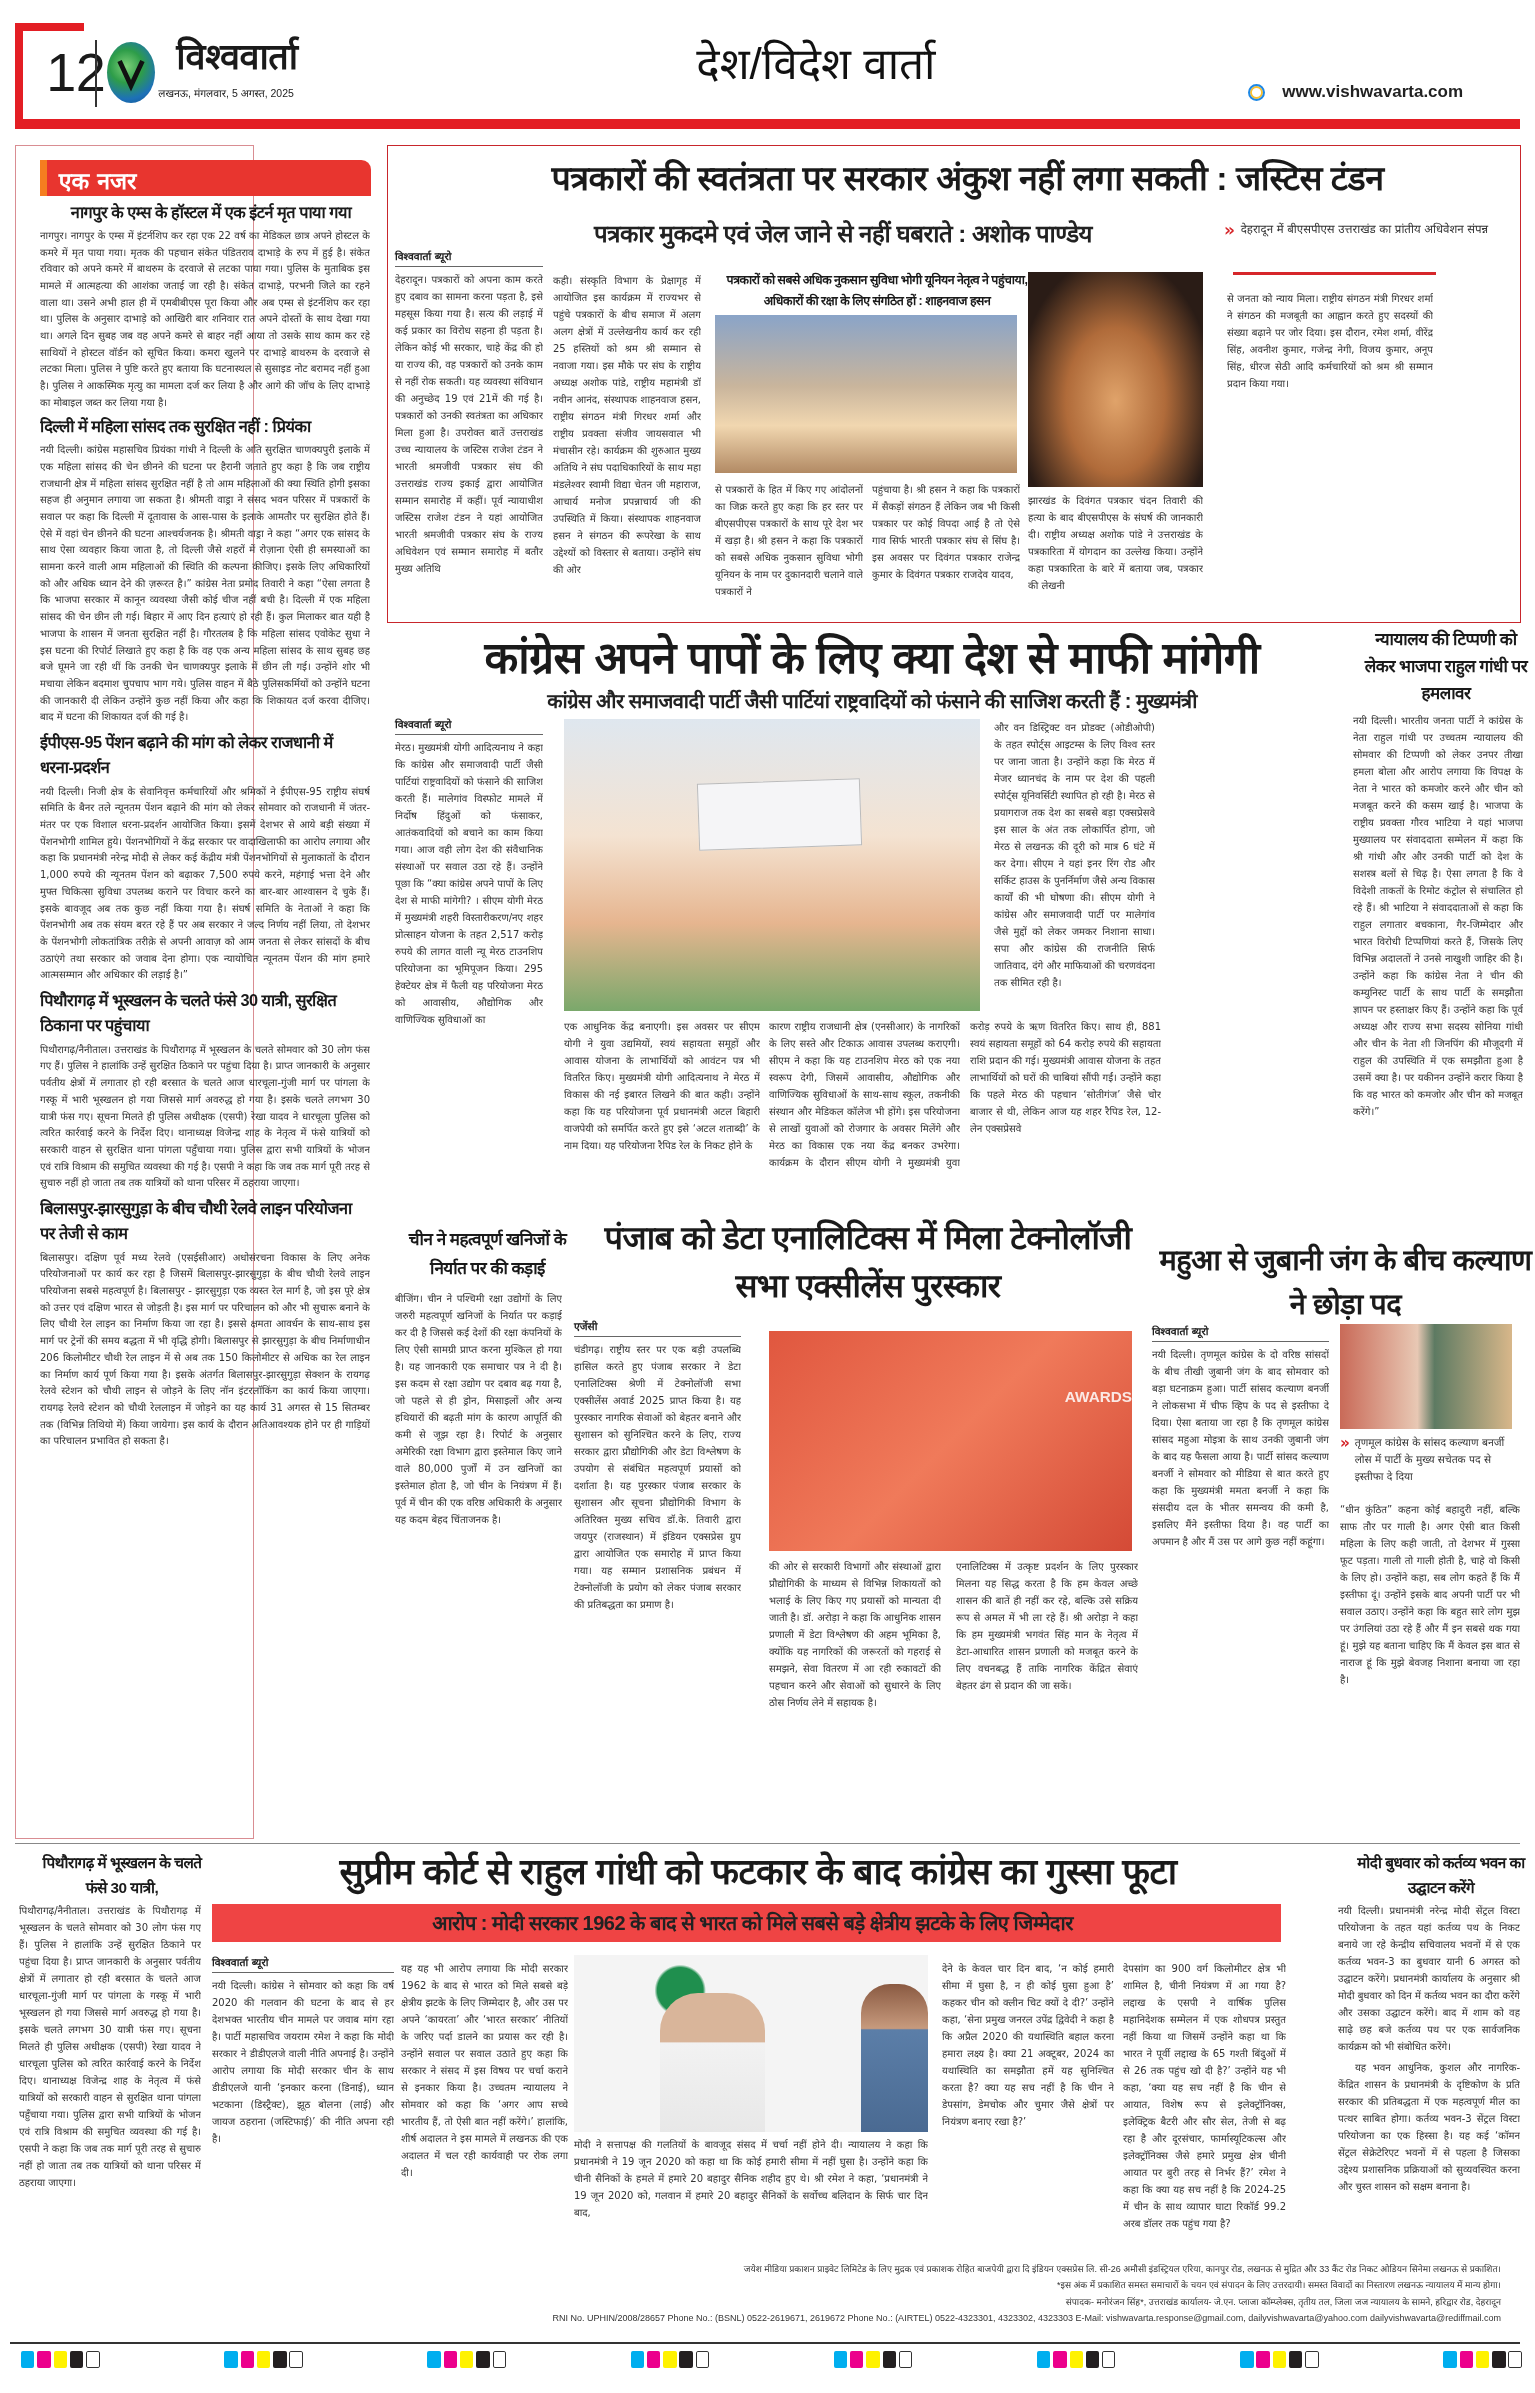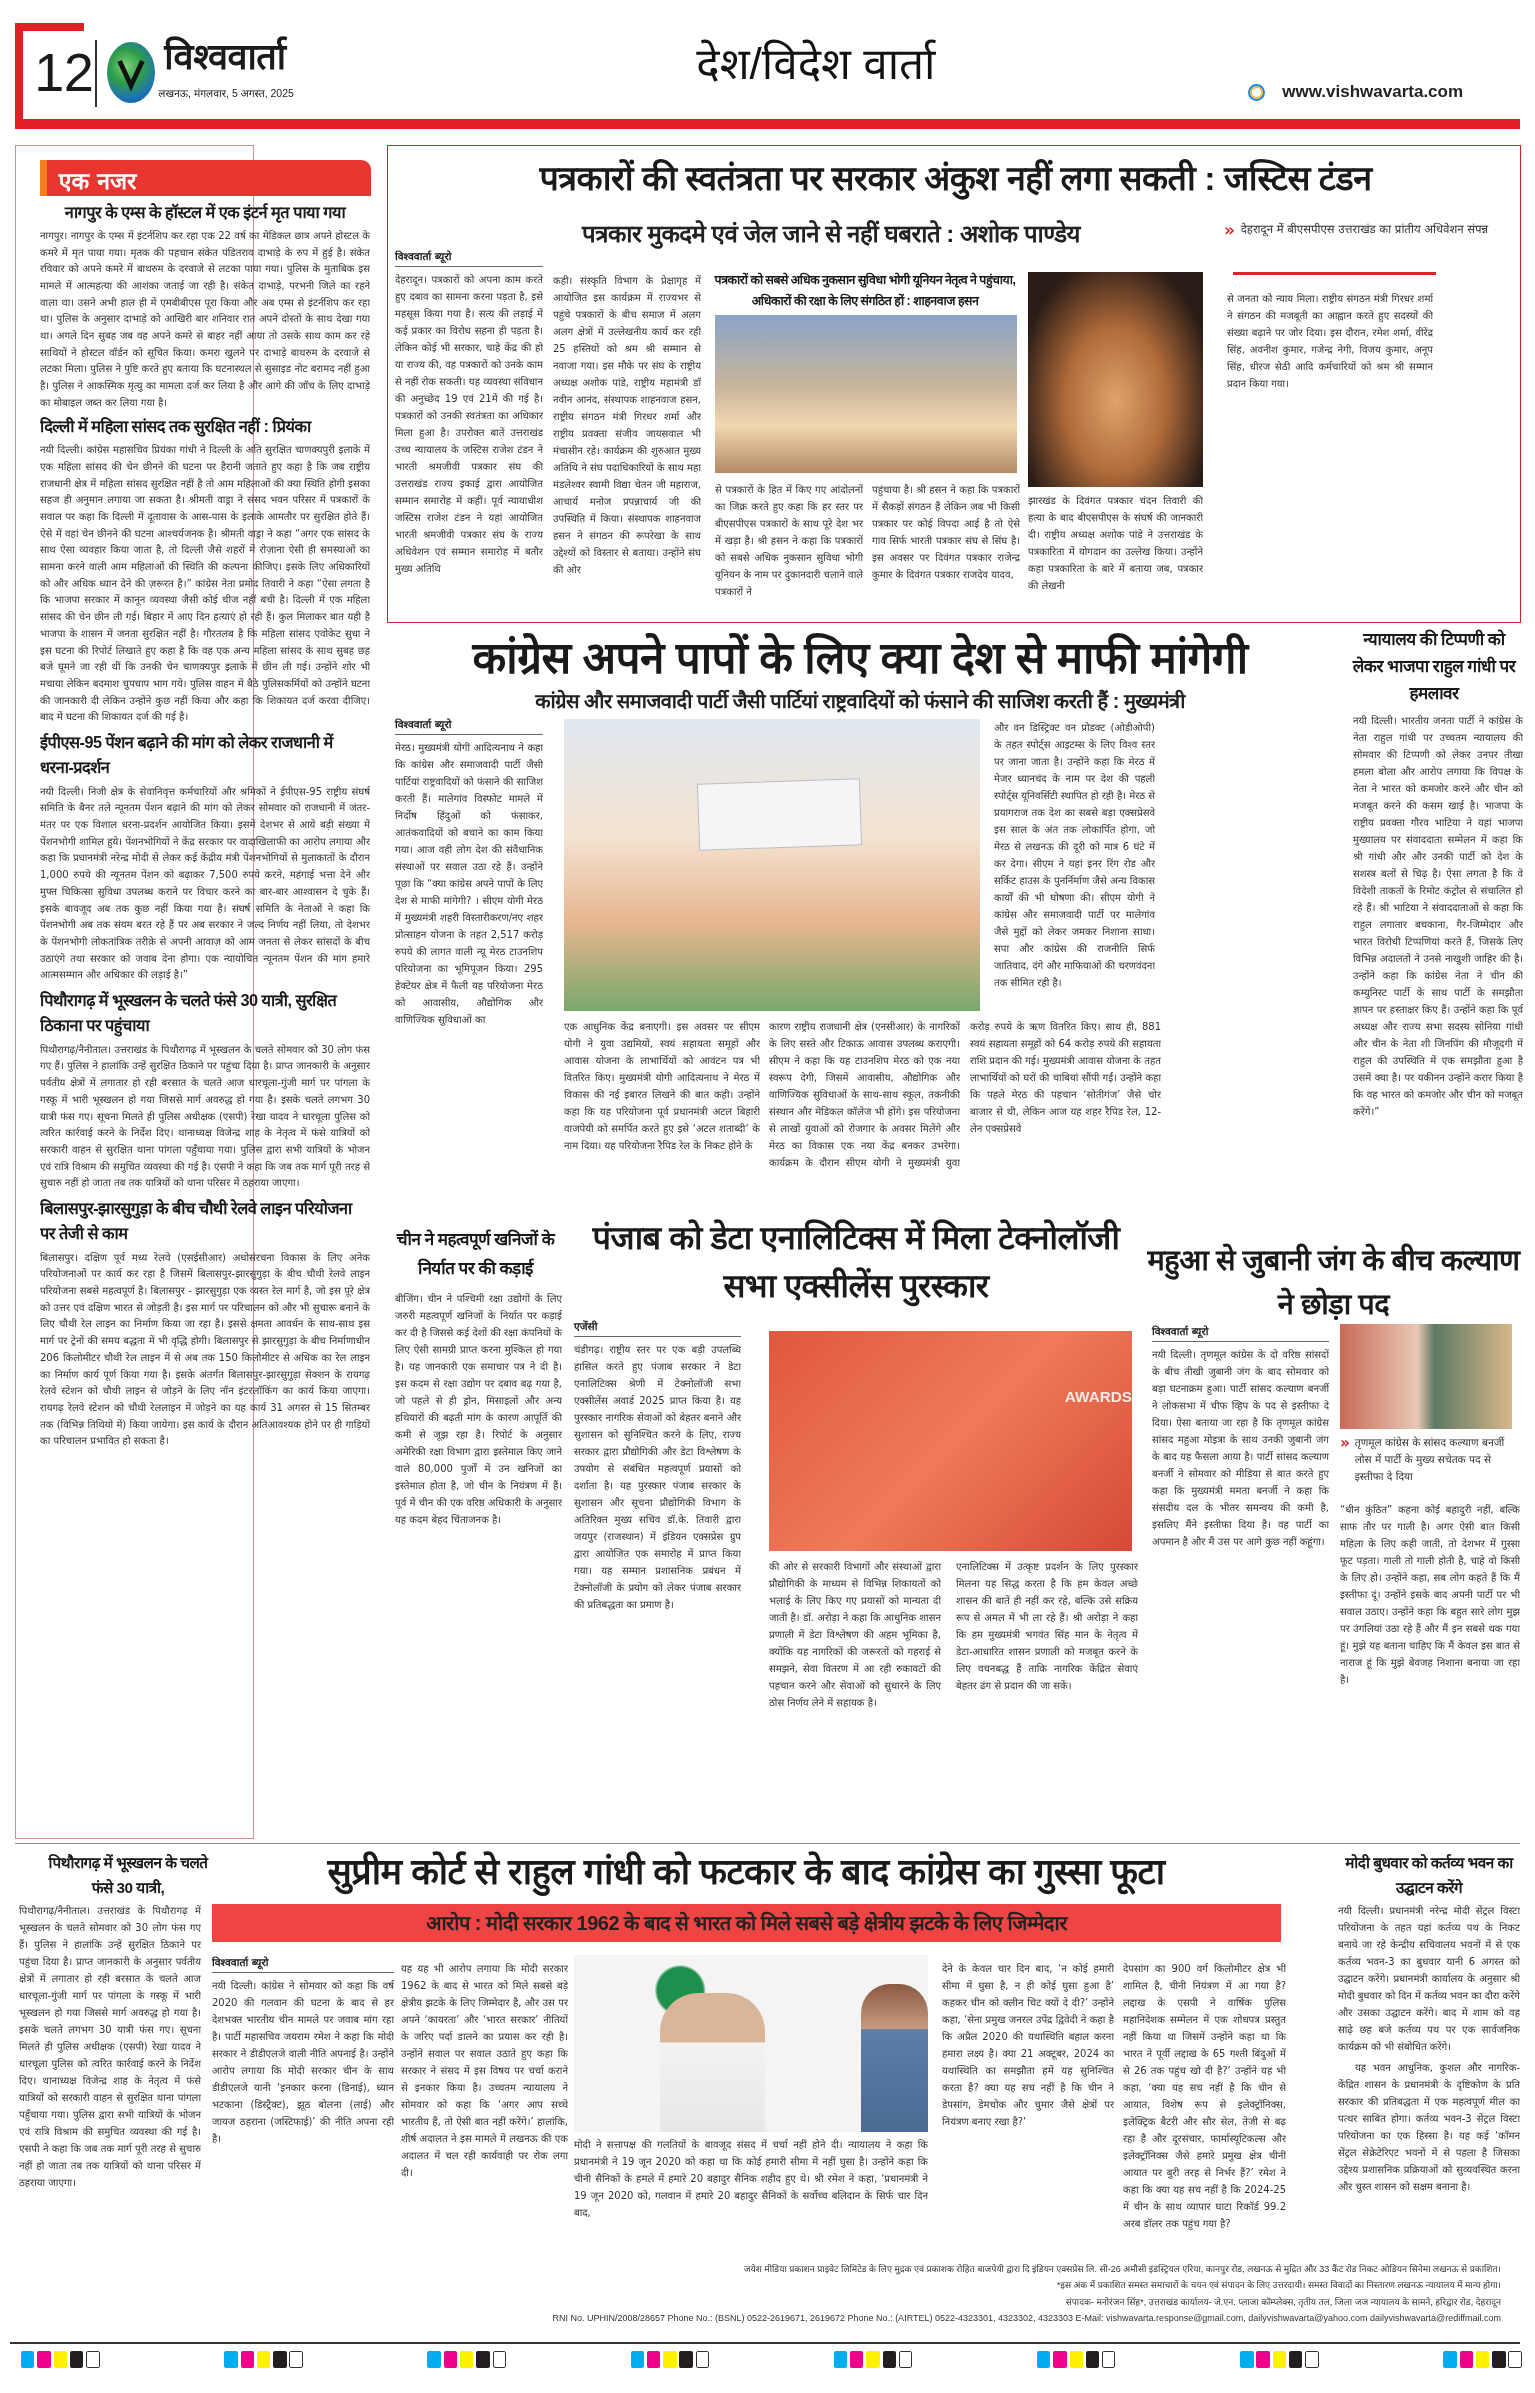--- a/index.html
+++ b/index.html
@@ -2,21 +2,21 @@
 <html><head>
 <meta charset="utf-8">
 <style>
   * { box-sizing: border-box; margin: 0; padding: 0; }
   body {
     width: 1535px; height: 2394px; background: #fff; position: relative; overflow: hidden;
     font-family: "DejaVu Sans", sans-serif; color: #222;
   }
   .abs { position: absolute; }
   .txt { font-size: 10px; line-height: 17px; text-align: justify; color: #333; overflow: hidden; }
-  .hd { font-family: "Liberation Sans Narrow", "Liberation Sans", sans-serif; font-weight: bold; color: #1a1a1a; letter-spacing: -0.5px; }
+  .hd { font-family: "Liberation Sans Narrow", "Liberation Sans", sans-serif; font-weight: bold; color: #1a1a1a; letter-spacing: -0.5px; margin-left: 12px; }
   .redbox { border: 1.9px solid #c8262c; }
   .photo { background: linear-gradient(135deg, #7c8fa8 0%, #d7c7b3 40%, #e8d6c4 60%, #6e7f94 100%); overflow: hidden; }
   .bureau { font-size: 10.5px; font-weight: bold; color: #222; border-bottom: 1px solid #666; padding-bottom: 2.9px; margin-bottom: 3.8px; }
   .quote-mark { color: #d6262a; font-weight: bold; }
   .cmyk { display: flex; gap: 2.9px; align-items: center; }
   .cmyk span { width: 13.4px; height: 17px; display: inline-block; border-radius: 1.9px; }
 </style>
 </head>
 <body>
 
@@ -118,21 +118,21 @@
 </div>
 <div class="abs photo" style="left:1340px;top:1324px;width:172px;height:105px;background:linear-gradient(90deg,#c96a58 0%,#e8c8b4 45%,#5d7a62 55%,#d8b78a 100%);"></div>
 <div class="abs" style="left:1340px;top:1434px;width:177px;display:flex;gap:4.8px;">
   <span class="quote-mark" style="font-size:15.3px;">»</span>
   <span style="font-size:10.5px;line-height:17px;color:#333;">तृणमूल कांग्रेस के सांसद कल्याण बनर्जी लोस में पार्टी के मुख्य सचेतक पद से इस्तीफा दे दिया</span>
 </div>
 <div class="abs txt" style="left:1340px;top:1501px;width:180px;height:335px;">“धीन कुंठित” कहना कोई बहादुरी नहीं, बल्कि साफ तौर पर गाली है। अगर ऐसी बात किसी महिला के लिए कही जाती, तो देशभर में गुस्सा फूट पड़ता। गाली तो गाली होती है, चाहे वो किसी के लिए हो। उन्होंने कहा, सब लोग कहते हैं कि मैं इस्तीफा दूं। उन्होंने इसके बाद अपनी पार्टी पर भी सवाल उठाए। उन्होंने कहा कि बहुत सारे लोग मुझ पर उंगलियां उठा रहे हैं और मैं इन सबसे थक गया हूं। मुझे यह बताना चाहिए कि मैं केवल इस बात से नाराज हूं कि मुझे बेवजह निशाना बनाया जा रहा है।</div>
 
 <div class="abs" style="left:15.3px;top:1843px;width:1505px;height:1px;background:#888;"></div>
 
-<div class="abs hd" style="left:37px;top:1850px;width:182px;font-size:15.3px;line-height:25px;text-align:center;">पिथौरागढ़ में भूस्खलन के चलते फंसे 30 यात्री,</div>
+<div class="abs hd" style="left:19px;top:1850px;width:182px;font-size:15.3px;line-height:25px;text-align:center;">पिथौरागढ़ में भूस्खलन के चलते फंसे 30 यात्री,</div>
 <div class="abs txt" style="left:19px;top:1902px;width:182px;height:349px;">पिथौरागढ़/नैनीताल। उत्तराखंड के पिथौरागढ़ में भूस्खलन के चलते सोमवार को 30 लोग फंस गए हैं। पुलिस ने हालांकि उन्हें सुरक्षित ठिकाने पर पहुंचा दिया है। प्राप्त जानकारी के अनुसार पर्वतीय क्षेत्रों में लगातार हो रही बरसात के चलते आज धारचूला-गुंजी मार्ग पर पांगला के गस्कू में भारी भूस्खलन हो गया जिससे मार्ग अवरुद्ध हो गया है। इसके चलते लगभग 30 यात्री फंस गए। सूचना मिलते ही पुलिस अधीक्षक (एसपी) रेखा यादव ने धारचूला पुलिस को त्वरित कार्रवाई करने के निर्देश दिए। थानाध्यक्ष विजेन्द्र शाह के नेतृत्व में फंसे यात्रियों को सरकारी वाहन से सुरक्षित थाना पांगला पहुँचाया गया। पुलिस द्वारा सभी यात्रियों के भोजन एवं रात्रि विश्राम की समुचित व्यवस्था की गई है। एसपी ने कहा कि जब तक मार्ग पूरी तरह से सुचारु नहीं हो जाता तब तक यात्रियों को थाना परिसर में ठहराया जाएगा।</div>
 
 <div class="abs hd" style="left:206px;top:1845px;width:1080px;font-size:36px;line-height:54px;text-align:center;">सुप्रीम कोर्ट से राहुल गांधी को फटकार के बाद कांग्रेस का गुस्सा फूटा</div>
 <div class="abs" style="left:212px;top:1904px;width:1069px;height:38px;background:#ef4444;">
   <div class="hd" style="font-size:20px;line-height:38px;text-align:center;color:#222;">आरोप : मोदी सरकार 1962 के बाद से भारत को मिले सबसे बड़े क्षेत्रीय झटके के लिए जिम्मेदार</div>
 </div>
 <div class="abs" style="left:212px;top:1955px;width:182px;">
   <div class="bureau">विश्ववार्ता ब्यूरो</div>
   <div class="txt" style="height:272px;">नयी दिल्ली। कांग्रेस ने सोमवार को कहा कि वर्ष 2020 की गलवान की घटना के बाद से हर देशभक्त भारतीय चीन मामले पर जवाब मांग रहा है। पार्टी महासचिव जयराम रमेश ने कहा कि मोदी सरकार ने डीडीएलजे वाली नीति अपनाई है। उन्होंने आरोप लगाया कि मोदी सरकार चीन के साथ डीडीएलजे यानी ‘इनकार करना (डिनाई), ध्यान भटकाना (डिस्ट्रैक्ट), झूठ बोलना (लाई) और जायज ठहराना (जस्टिफाई)’ की नीति अपना रही है।</div>
 </div>

